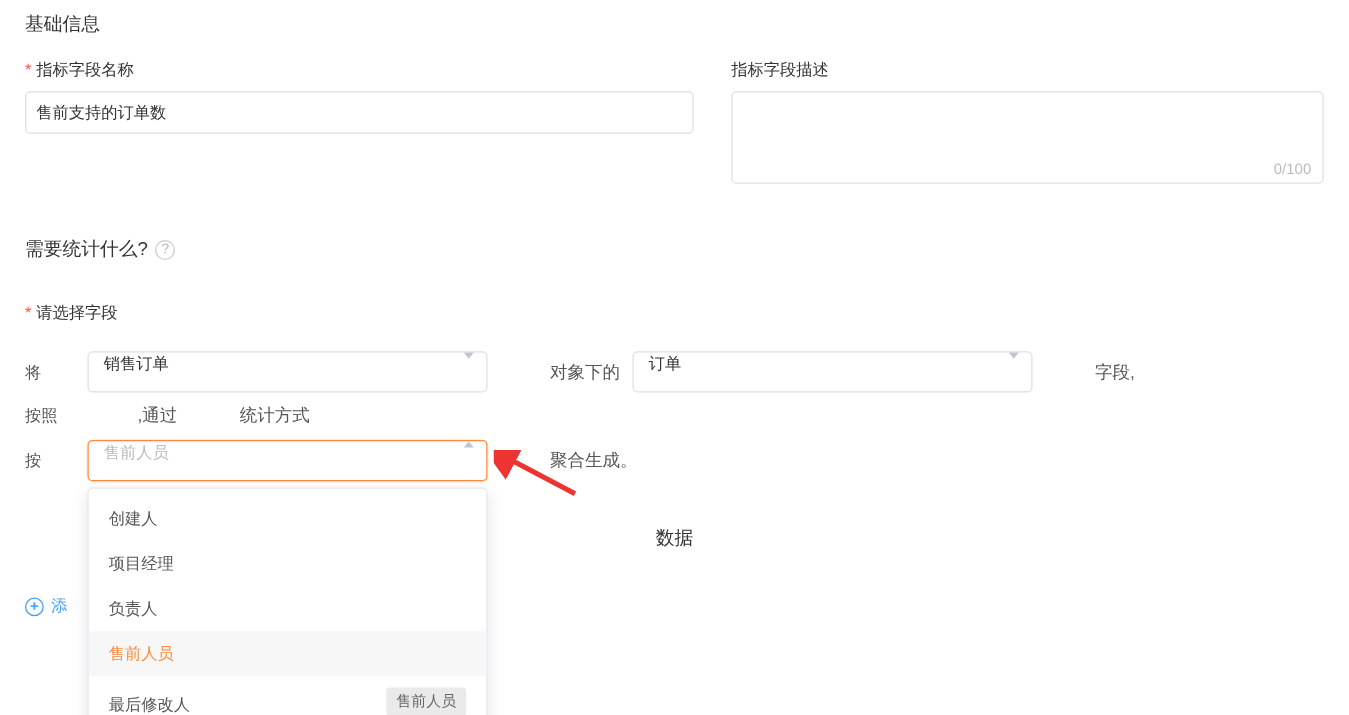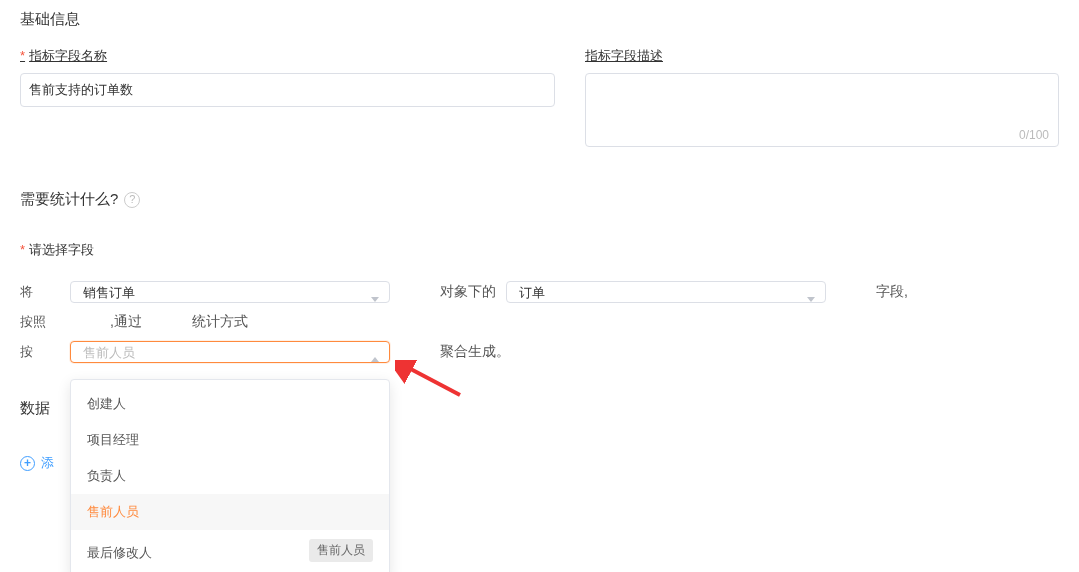--- a/index.html
+++ b/index.html
@@ -35,21 +35,20 @@
   .required-star { color: #f5553d; margin-right: 4px; }
   .field-label {
     font-size: 13px;
     color: #333;
     margin-bottom: 8px;
   }
   .row-top {
     display: flex;
     gap: 30px;
     margin-bottom: 40px;
-    text-decoration: underline;
   }
   .col-left { flex: 0 0 535px; }
   .col-right { flex: 1; }
   .text-input {
     width: 100%;
     height: 34px;
     border: 1px solid #dcdfe6;
     border-radius: 4px;
     padding: 0 8px;
     font-size: 13px;
@@ -88,29 +87,29 @@
     color: #555;
     font-size: 13px;
   }
   .line-text {
     color: #555;
     font-size: 14px;
     white-space: nowrap;
     margin-left: 40px;
   }
   .select {
-    height: 22px;
+    height: 33px;
     border: 1px solid #dcdfe6;
     border-radius: 4px;
     padding: 0 28px 0 12px;
     font-size: 13px;
     color: #333;
     background: #fff;
     display: flex;
-    align-items: flex-end;
+    align-items: flex-start;
     position: relative;
     cursor: pointer;
   }
   .select.w320 { width: 320px; }
   .select.placeholder { color: #bbb; }
   .select.active {
     border-color: #ff8a3d;
     box-shadow: 0 0 0 1px rgba(255,138,61,0.12);
   }
   .chevron {
@@ -182,21 +181,21 @@
   }
   .arrow-annot {
     position: absolute;
     left: 395px;
     top: 360px;
     width: 70px;
     height: 40px;
     pointer-events: none;
     z-index: 200;
   }
-  .truncated { color: #333; }
+  .truncated { color: #333; justify-content: center; }
 </style>
 </head>
 <body>
 
 
 
 
 <div class="section-title">
   <span>基础信息</span>
 </div>

